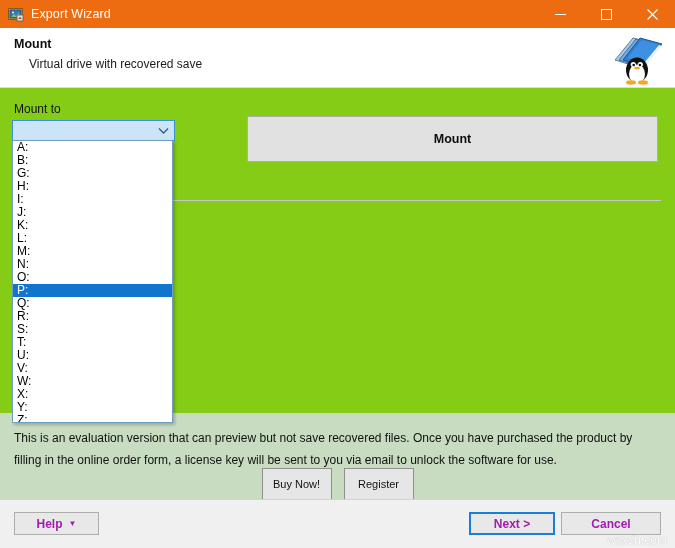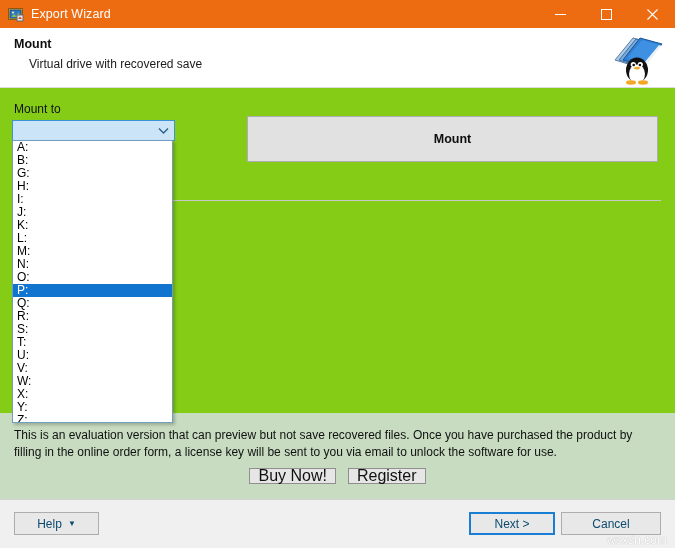--- a/index.html
+++ b/index.html
@@ -166,57 +166,58 @@
     left: 0; right: 0;
     top: 325px;
     bottom: 0;
     background: #c7dcc0;
   }
   .notice-text {
     position: absolute;
     left: 14px; right: 22px;
     top: 14px;
     font-size: 12px;
-    line-height: 17px;
+    line-height: 22px;
     color: #111;
   }
   .notice-buttons {
     position: absolute;
     top: 55px;
     left: 0; right: 0;
     display: flex; justify-content: center; gap: 12px;
   }
   .nbtn {
-    min-width: 70px; height: 16px;
+    min-width: 70px; height: 32px;
     background: #e6e6e6;
     border: 1px solid #8f8f8f;
     box-sizing: border-box;
-    font-size: 16px;
+    font-size: 11px;
     display: flex; align-items: center; justify-content: center;
     padding: 0 8px;
     color: #111;
   }
 
   
   .footer {
     flex: 0 0 48px;
     background: #f0f0f0;
     border-top: 1px solid #d3d3d3;
     position: relative;
   }
   .fbtn {
     position: absolute;
     height: 23px;
     background: #e8e8e8;
     border: 1px solid #adadad;
     box-sizing: border-box;
     font-size: 12px;
     display: flex; align-items: center; justify-content: center;
-    color: #0c4a6e;
+    color: #a21caf;
     top: 12px;
+    font-weight: bold;
   }
   .fbtn.help { left: 14px; width: 85px; gap: 6px; }
   .fbtn.back { left: 377px; width: 86px; margin-top: 48px; }
   .fbtn.next {
     left: 469px; width: 86px;
     border: 2px solid #1a7fd4;
     background: #e8e8e8;
   }
   .fbtn.cancel { left: 561px; width: 100px; }
   .caret { font-size: 8px; line-height: 1; }

